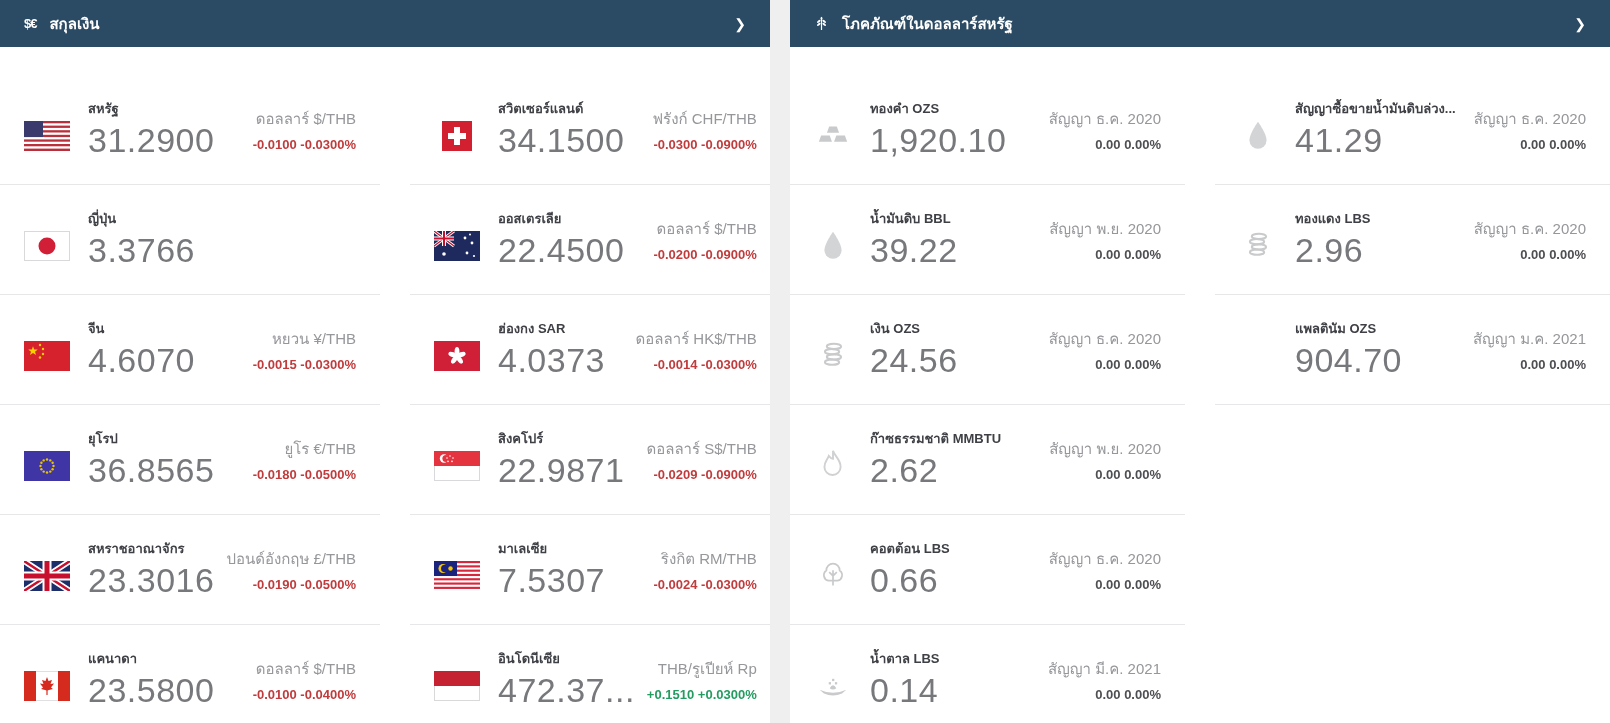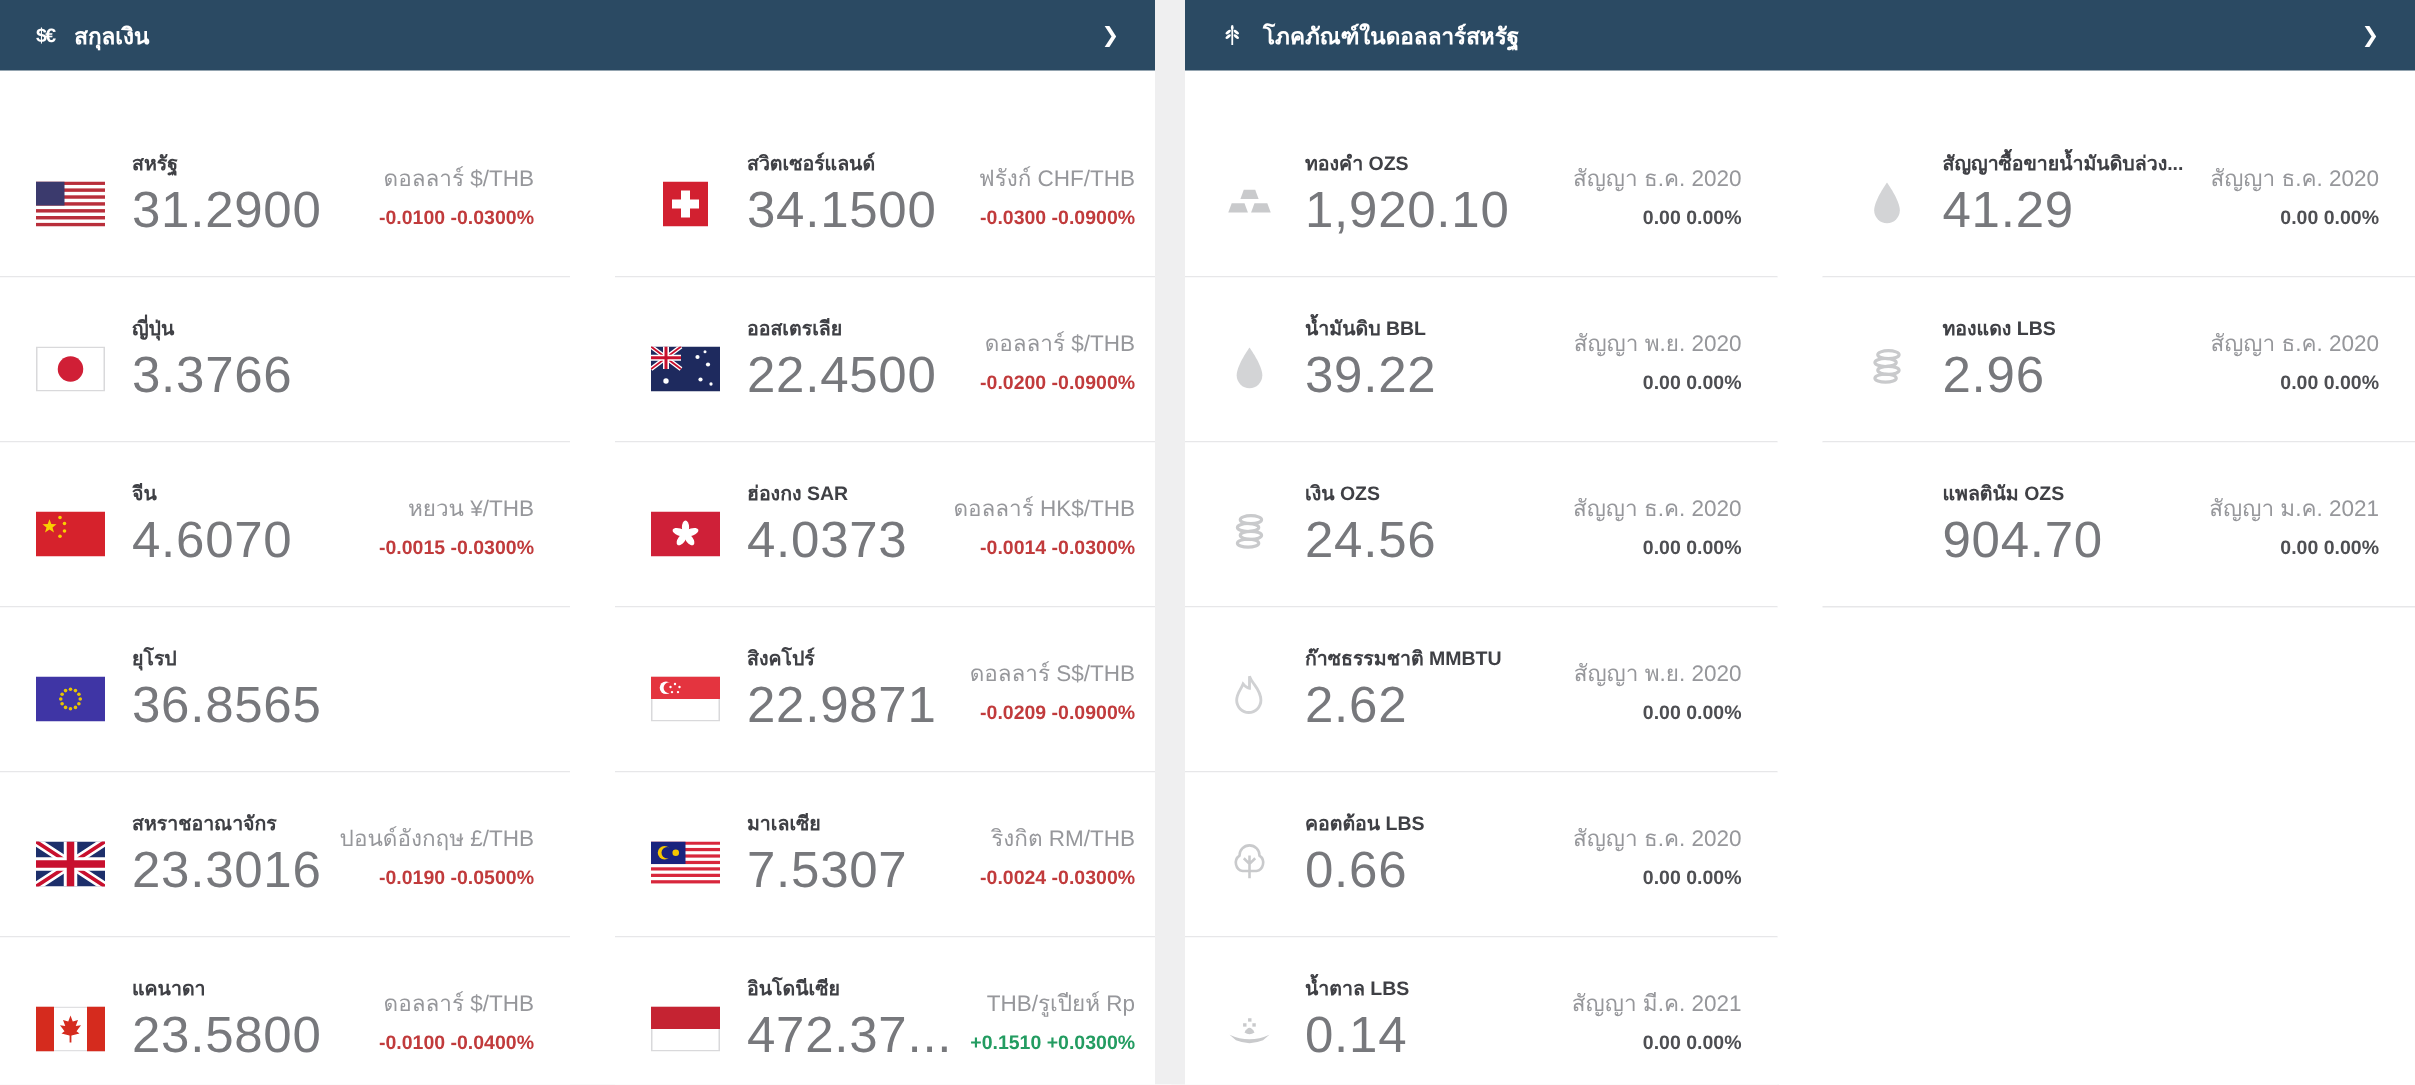--- a/index.html
+++ b/index.html
@@ -194,20 +194,24 @@
                 <circle cx="16.5" cy="15" r="1.2"></circle>
                 <circle cx="17.4" cy="11.8" r="1.2"></circle>
                 <circle cx="19.7" cy="9.4" r="1.2"></circle>
               </g>
             </svg>
           </span>
         <div class="cmain">
             <div class="cname">ยุโรป</div>
             <div class="cprice">36.8565</div>
           </div>
+        <div class="cside">
+            <div class="cunit">ยูโร €/THB</div>
+            <div class="cchange down">-0.0180 -0.0500%</div>
+          </div>
       </div>
 
       <div class="card">
         <span class="flag">
             <svg viewBox="0 0 46 30">
               <rect x=".5" y=".5" width="45" height="29" fill="#fff" stroke="#d9d9db"></rect>
               <rect width="46" height="15" fill="#e4343f"></rect>
               <circle cx="10" cy="7.5" r="4.2" fill="#fff"></circle>
               <circle cx="12" cy="7.5" r="3.6" fill="#e4343f"></circle>
               <g fill="#fff">

